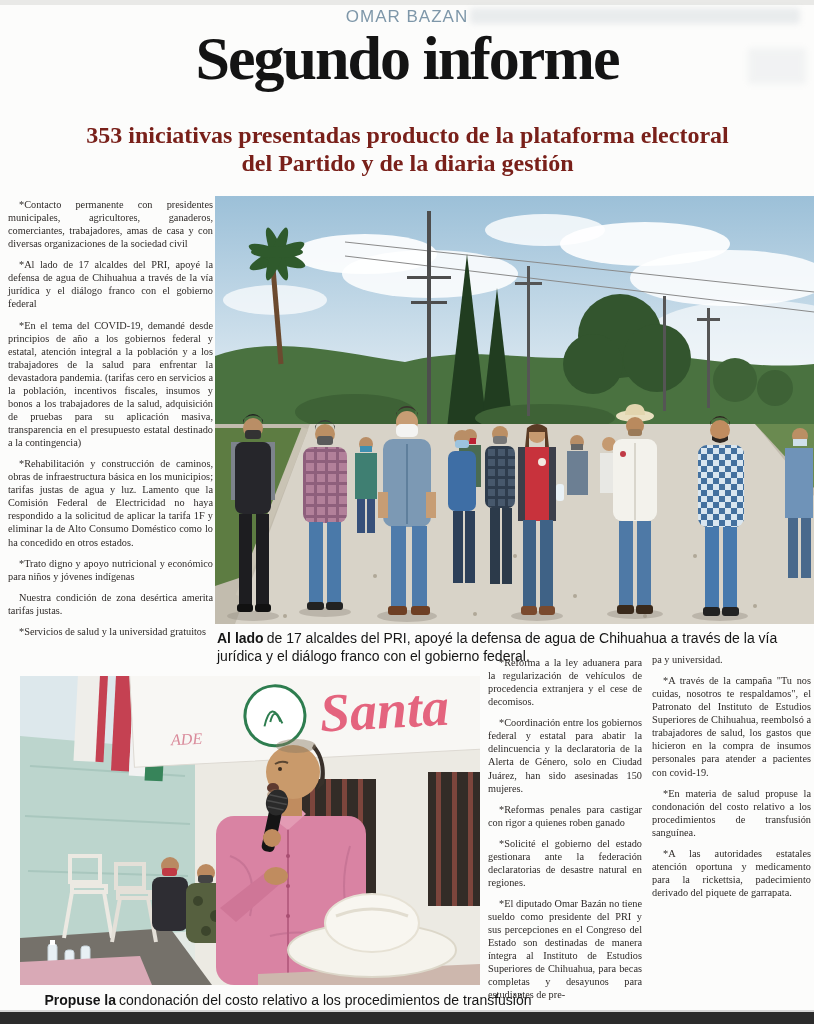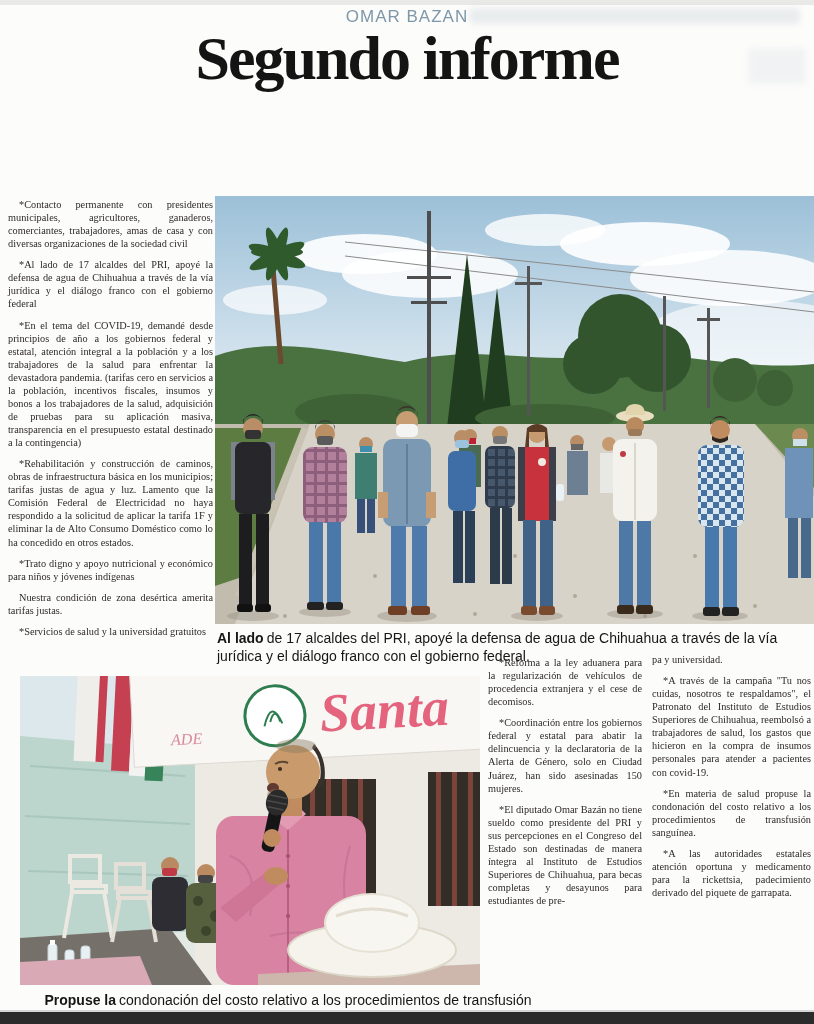--- a/index.html
+++ b/index.html
@@ -48,20 +48,21 @@
 <body>
 
 <div class="page">
 
   <div class="topstrip"></div>
   <div class="ghost" style="left:470px;top:8px;width:330px;height:16px;"></div>
   <div class="ghost" style="left:748px;top:48px;width:58px;height:36px;opacity:.12;"></div>
 
   <div class="kicker">OMAR BAZAN</div>
   <h1 class="headline" style="margin:0;">Segundo informe</h1>
+  <div class="subhead">353 iniciativas presentadas producto de la plataforma electoral del Partido y de la diaria gestión</div>
 
   <div class="col col-left">
     <p>*Contacto permanente con presidentes municipales, agricultores, ganaderos, comerciantes, trabajadores, amas de casa y con diversas organizaciones de la sociedad civil</p>
     <p>*Al lado de 17 alcaldes del PRI, apoyé la defensa de agua de Chihuahua a través de la vía jurídica y el diálogo franco con el gobierno federal</p>
     <p>*En el tema del COVID-19, demandé desde principios de año a los gobiernos federal y estatal, atención integral a la población y a los trabajadores de la salud para enfrentar la devastadora pandemia. (tarifas cero en servicios a la población, incentivos fiscales, insumos y bonos a los trabajadores de la salud, adquisición de pruebas para su aplicación masiva, transparencia en el presupuesto estatal destinado a la contingencia)</p>
     <p>*Rehabilitación y construcción de caminos, obras de infraestructura básica en los municipios; tarifas justas de agua y luz. Lamento que la Comisión Federal de Electricidad no haya respondido a la solicitud de aplicar la tarifa 1F y eliminar la de Alto Consumo Doméstico como lo ha concedido en otros estados.</p>
     <p>*Trato digno y apoyo nutricional y económico para niños y jóvenes indígenas</p>
     <p>Nuestra condición de zona desértica amerita tarifas justas.</p>
     <p>*Servicios de salud y la universidad gratuitos</p>
   </div>
@@ -415,20 +416,22 @@
         <ellipse cx="352" cy="274" rx="84" ry="27" fill="#f5f3ec" stroke="#dcd7c9" stroke-width="2"></ellipse>
         <ellipse cx="352" cy="247" rx="47" ry="29" fill="#f8f6f0" stroke="#e6e1d4" stroke-width="2"></ellipse>
         <path d="M316,240 Q352,226 388,240" stroke="#e2ddd0" stroke-width="3" fill="none"></path>
       </g>
     </svg>
   </div>
 
   <div class="col col-mid">
     <p>*Reforma a la ley aduanera para la regularización de vehículos de procedencia extranjera y el cese de decomisos.</p>
     <p>*Coordinación entre los gobiernos federal y estatal para abatir la delincuencia y la declaratoria de la Alerta de Género, solo en Ciudad Juárez, han sido asesinadas 150 mujeres.</p>
+    <p>*Reformas penales para castigar con rigor a quienes roben ganado</p>
+    <p>*Solicité el gobierno del estado gestionara ante la federación declaratorias de desastre natural en regiones.</p>
     <p>*El diputado Omar Bazán no tiene sueldo como presidente del PRI y sus percepciones en el Congreso del Estado son destinadas de manera íntegra al Instituto de Estudios Superiores de Chihuahua, para becas completas y desayunos para estudiantes de pre-</p>
   </div>
 
   <div class="col col-right">
     <p style="text-indent:0;">pa y universidad.</p>
     <p>*A través de la campaña "Tu nos cuidas, nosotros te respaldamos", el Patronato del Instituto de Estudios Superiores de Chihuahua, reembolsó a trabajadores de salud, los gastos que hicieron en la compra de insumos personales para atender a pacientes con covid-19.</p>
     <p>*En materia de salud propuse la condonación del costo relativo a los procedimientos de transfusión sanguínea.</p>
     <p>*A las autoridades estatales atención oportuna y medicamento para la rickettsia, padecimiento derivado del piquete de garrapata.</p>
   </div>
 

